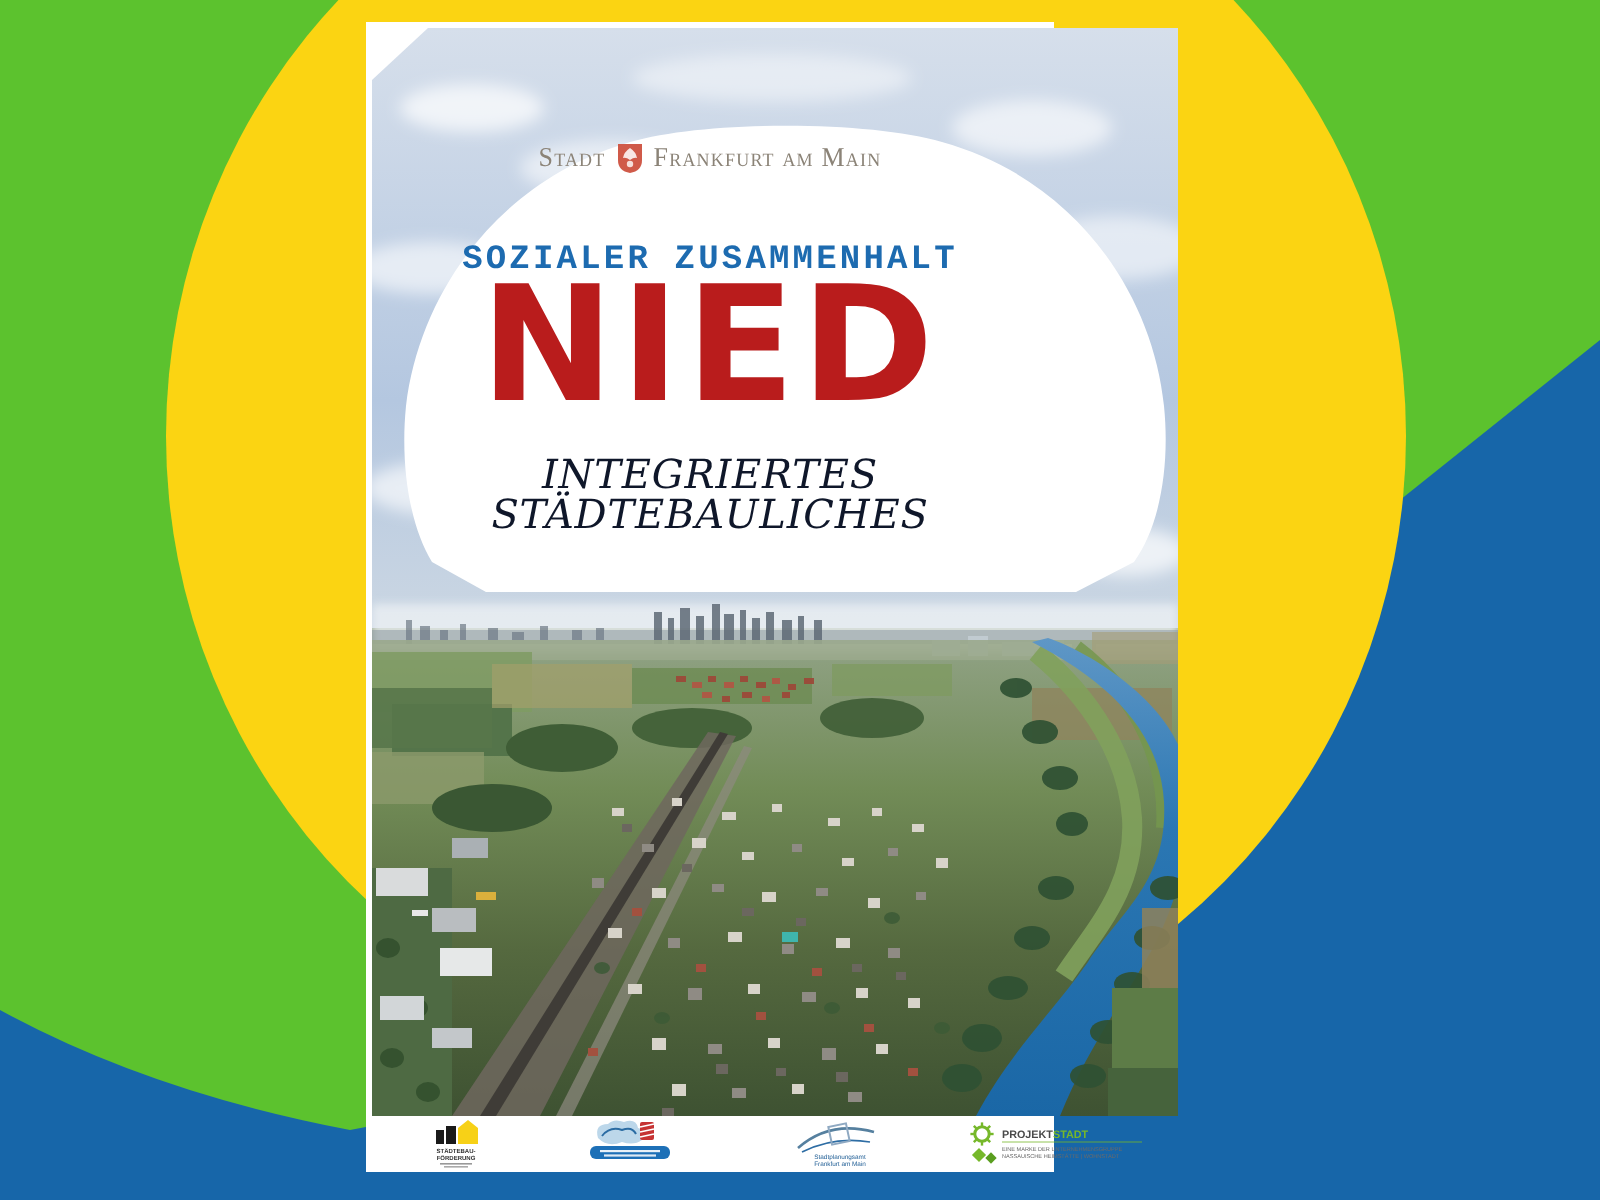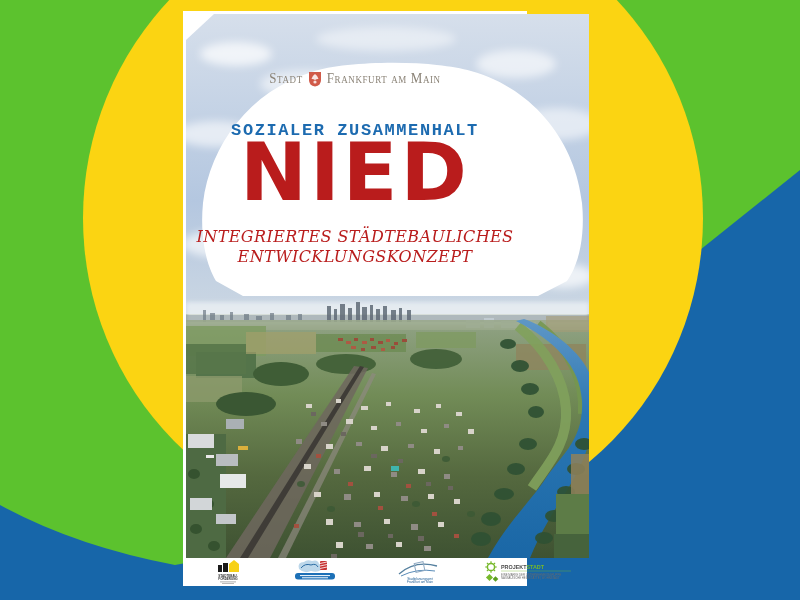--- a/index.html
+++ b/index.html
@@ -16,22 +16,22 @@
              color:#8b8377;font-variant:small-caps;letter-spacing:.6px;
              font-size:13px;font-family:"Liberation Serif",serif;}
   .publisher .w{transform:scaleY(1.05);}
   .kicker{position:absolute;top:110px;left:0;width:100%;
           color:#1d6bb0;font-family:Liberation Mono, monospace;font-weight:700;
           font-size:17px;letter-spacing:1.6px;}
   .title{position:absolute;top:122px;left:0;width:100%;
          color:#b91c1c;font-family:"DejaVu Sans",sans-serif;font-weight:700;
          font-size:80px;line-height:80px;letter-spacing:3px;}
   .sub{position:absolute;top:216px;left:0;width:100%;
-       color:#b91c1c;font-family:"DejaVu Serif",serif;font-style:italic;
-       font-size:16px;line-height:20px;letter-spacing:.4px;}
+       color:#0f172a;font-family:"DejaVu Serif",serif;font-style:italic;
+       font-size:20px;line-height:20px;letter-spacing:.4px;}
   
   .footer{position:absolute;left:0;bottom:0;width:100%;height:28px;background:#fff;}
   .footer svg{position:absolute;top:1px;}
   #lg1{left:26px;}  #lg2{left:104px;} #lg3{left:208px;} #lg4{left:300px;}
 </style>
 </head>
 <body>
 
 <div class="stage">
 
@@ -302,21 +302,20 @@
           <path d="M1,1 H13 V9 Q13,14.5 7,15.5 Q1,14.5 1,9 Z" fill="#d05a49"></path>
           <path d="M7,3 Q4,5 3.5,8 Q5,7.5 7,9 Q9,7.5 10.5,8 Q10,5 7,3 Z" fill="#ffffff" opacity=".85"></path>
           <circle cx="7" cy="11" r="1.6" fill="#ffffff" opacity=".8"></circle>
         </svg>
         <span class="w">Frankfurt am Main</span>
       </div>
       <div class="kicker">SOZIALER ZUSAMMENHALT</div>
       <div class="title">NIED</div>
       <div class="sub">
         <div>INTEGRIERTES STÄDTEBAULICHES</div>
-        <div>ENTWICKLUNGSKONZEPT</div>
       </div>
     </div>
 
     <div class="footer">
 
       <svg id="lg1" width="36" height="26" viewBox="0 0 36 26">
         <rect x="9" y="6" width="4" height="7" fill="#1a1a1a"></rect>
         <rect x="14" y="4" width="5" height="9" fill="#1a1a1a"></rect>
         <path d="M20,13 V5 L25,1 L30,5 V13 Z" fill="#f7d117"></path>
         <text x="19" y="17.5" font-size="3" font-weight="bold" fill="#333" text-anchor="middle">STÄDTEBAU-</text>

